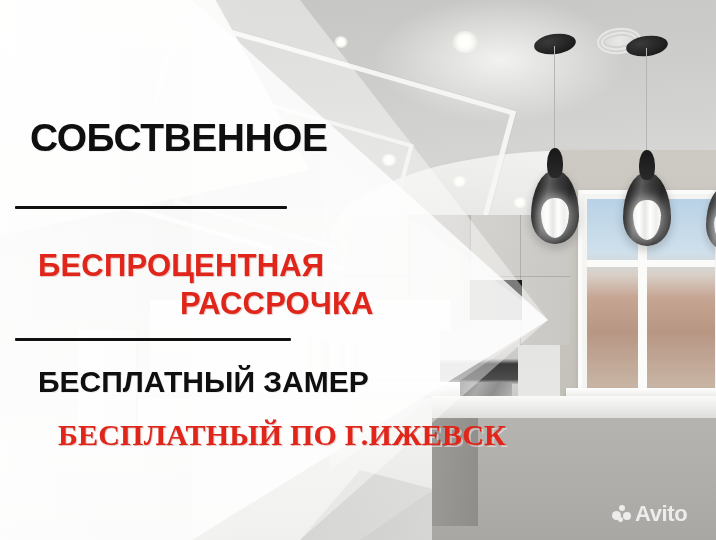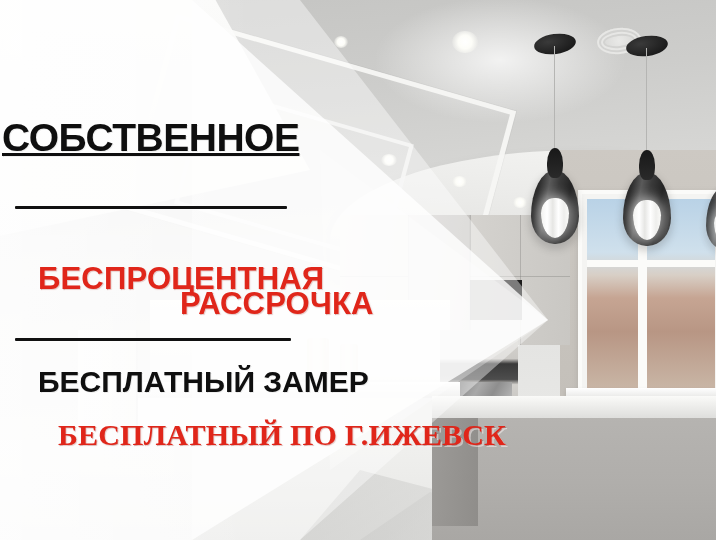--- a/index.html
+++ b/index.html
@@ -169,23 +169,23 @@
   }
   .black{
     color:#0f0f0f;
     text-shadow:2px 2px 0 rgba(255,255,255,.55), 1px 1px 0 rgba(120,120,120,.25);
   }
   .red{
     color:#e0261a;
     text-shadow:2px 2px 0 rgba(255,255,255,.5), 1px 1px 1px rgba(140,20,10,.45);
   }
 
-  #l1{left:2px; top:118px; font-size:39px; letter-spacing:-0.5px;text-decoration:underline;}
+  #l1{left:30px; top:118px; font-size:39px; letter-spacing:-0.5px;}
   #l2{left:18px; top:160px; font-size:39px; letter-spacing:-0.5px;}
-  #l3{left:38px; top:250px; font-size:31px;margin-top:13px;}
+  #l3{left:38px; top:250px; font-size:31px;}
   #l4{left:180px;top:288px; font-size:31px;}
   #l5{left:38px; top:367px; font-size:30px; letter-spacing:0px;}
   #l6{left:58px; top:420px; font-size:30px;font-family:Liberation Serif, serif;}
 
   .rule{position:absolute;height:3px;background:#111;border-radius:1px;
         box-shadow:0 1px 0 rgba(255,255,255,.5);}
   #r1{left:15px;top:206px;width:272px;}
   #r2{left:15px;top:338px;width:276px;}
 
   
@@ -284,14 +284,23 @@
     <div class="rule" id="r1"></div>
 
     <div class="hl red" id="l3">БЕСПРОЦЕНТНАЯ</div>
     <div class="hl red" id="l4">РАССРОЧКА</div>
     <div class="rule" id="r2"></div>
 
     <div class="hl black" id="l5">БЕСПЛАТНЫЙ  ЗАМЕР</div>
     <div class="hl red" id="l6">БЕСПЛАТНЫЙ ПО Г.ИЖЕВСК</div>
   </div>
 
+  <div class="avito">
+    <span class="av-dots">
+      <i class="av-d1"></i>
+        <i class="av-d2"></i>
+        <i class="av-d3"></i>
+        <i class="av-d4"></i>
+    </span>
+    <span class="av-word">Avito</span>
+  </div>
 
 </div>
 
 </body></html>

